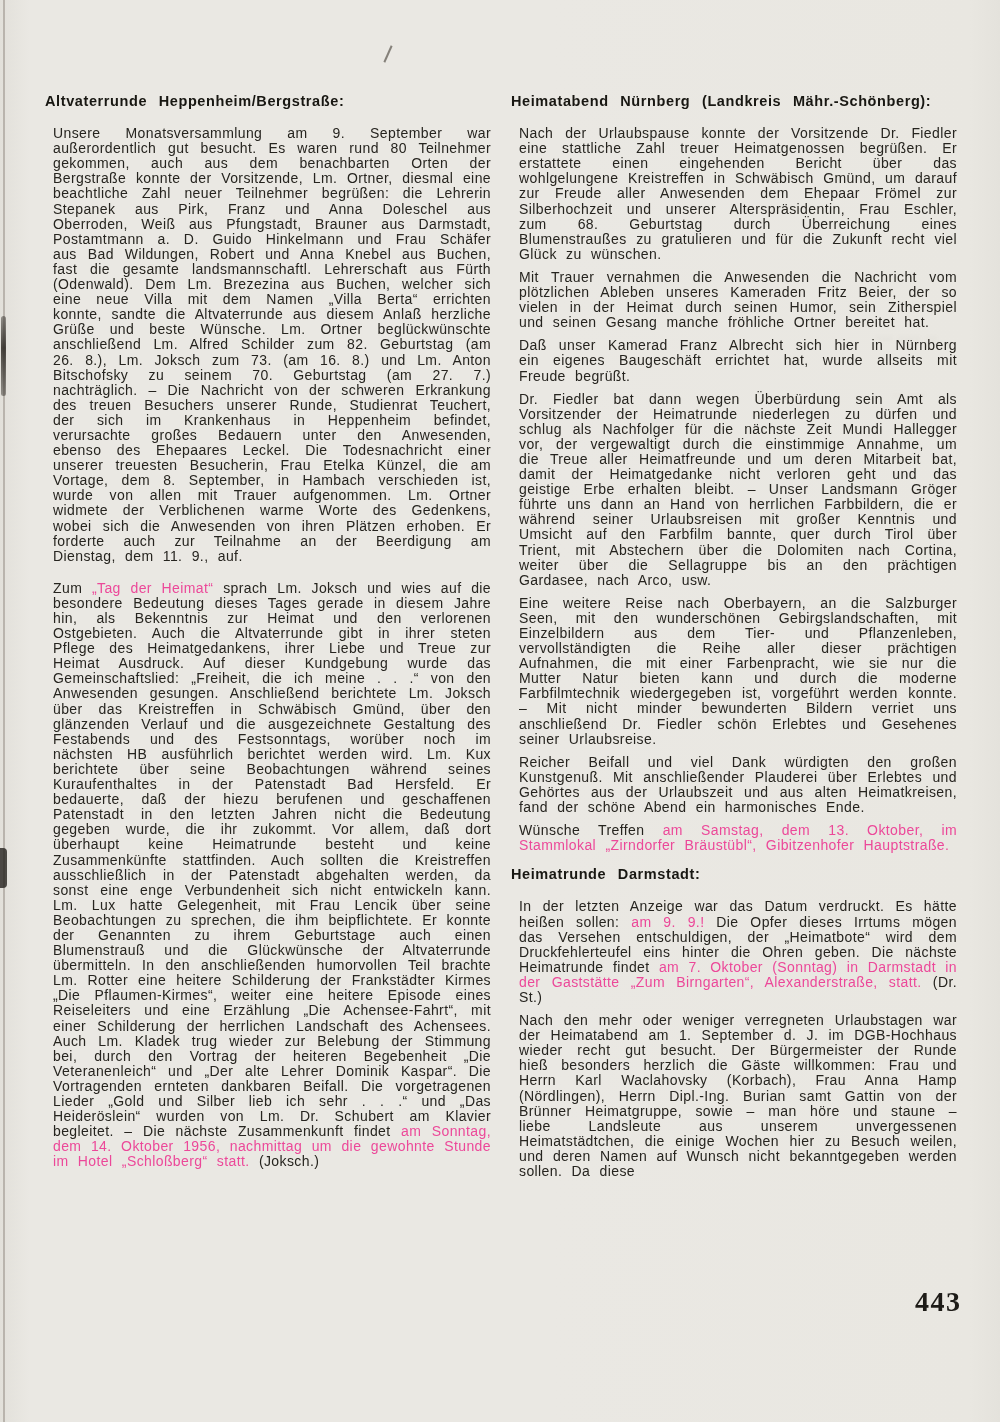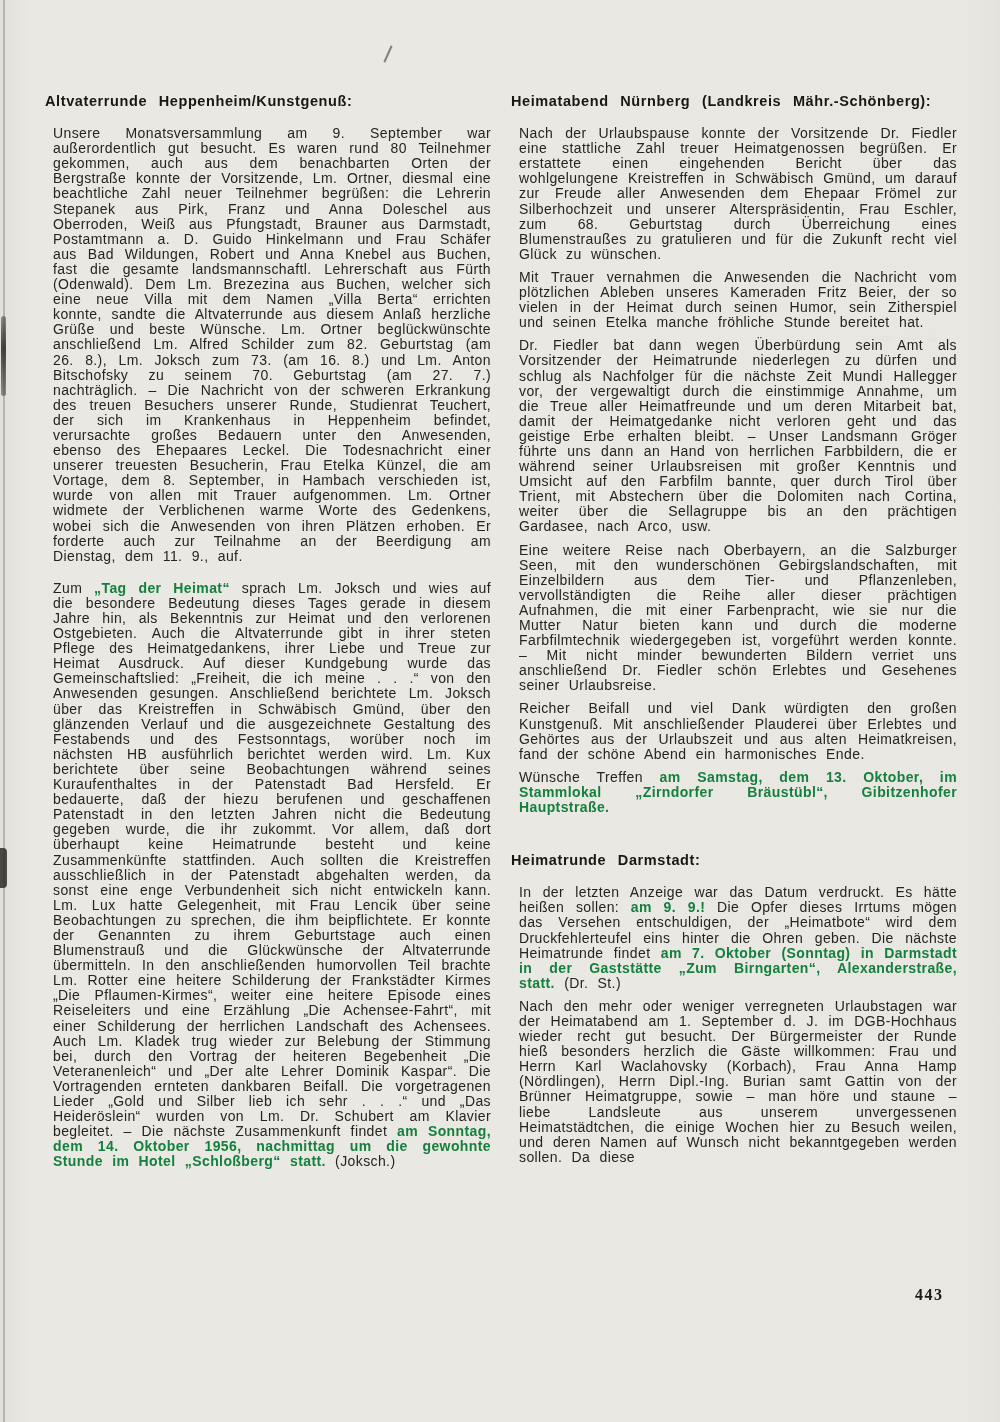--- a/index.html
+++ b/index.html
@@ -27,30 +27,30 @@
   .col-right { left: 511px; }
   .heading {
     font-size: 14.5px;
     font-weight: 700;
     letter-spacing: 0.6px;
     word-spacing: 7px;
     margin: 0 0 17px 0;
     text-align: left;
     color: #181712;
   }
-  .gap-top { margin-top: 38px; }
+  .gap-top { margin-top: 14px; }
   .body-par { margin: 8px; }
   .gap-before { margin-top: 17px; }
-  .b { font-weight: 700; color: #15803d; }
+  .b { font-weight: 400; color: #ec4899; }
   .page-number {
     position: absolute;
     left: 915px; top: 1286px;
     font-family: "Liberation Serif", serif;
     font-weight: 700;
-    font-size: 16px;
+    font-size: 28px;
     letter-spacing: 1.5px;
     color: #1d1b17;
   }
   
   .edge-line {
     position: absolute; left: 3px; top: 0;
     width: 2px; height: 1422px;
     background: rgba(95, 88, 79, 0.32);
   }
   .ink-blob-a {
@@ -88,29 +88,30 @@
 <main class="page">
 
   <span class="slash-mark"></span>
   <span class="edge-line"></span>
   <span class="ink-blob-a"></span>
   <span class="ink-blob-b"></span>
   <span class="showthrough-1">··· ···· ··</span>
   <span class="showthrough-2">·· ···</span>
 
   <section class="col col-left">
-    <h2 class="heading">Altvaterrunde Heppenheim/Kunstgenuß:</h2>
+    <h2 class="heading">Altvaterrunde Heppenheim/Bergstraße:</h2>
     <p class="body-par"><span>Unsere Monatsversammlung am 9. September war außerordentlich gut besucht. Es waren rund 80 Teilnehmer gekommen, auch aus dem benachbarten Orten der Bergstraße konnte der Vorsitzende, Lm. Ortner, diesmal eine beachtliche Zahl neuer Teilnehmer begrüßen: die Lehrerin Stepanek aus Pirk, Franz und Anna Doleschel aus Oberroden, Weiß aus Pfungstadt, Brauner aus Darmstadt, Postamtmann a. D. Guido Hinkelmann und Frau Schäfer aus Bad Wildungen, Robert und Anna Knebel aus Buchen, fast die gesamte landsmannschaftl. Lehrerschaft aus Fürth (Odenwald). Dem Lm. Brezezina aus Buchen, welcher sich eine neue Villa mit dem Namen „Villa Berta“ errichten konnte, sandte die Altvaterrunde aus diesem Anlaß herzliche Grüße und beste Wünsche. Lm. Ortner beglückwünschte anschließend Lm. Alfred Schilder zum 82. Geburtstag (am 26. 8.), Lm. Joksch zum 73. (am 16. 8.) und Lm. Anton Bitschofsky zu seinem 70. Geburtstag (am 27. 7.) nachträglich. – Die Nachricht von der schweren Erkrankung des treuen Besuchers unserer Runde, Studienrat Teuchert, der sich im Krankenhaus in Heppenheim befindet, verursachte großes Bedauern unter den Anwesenden, ebenso des Ehepaares Leckel. Die Todesnachricht einer unserer treuesten Besucherin, Frau Etelka Künzel, die am Vortage, dem 8. September, in Hambach verschieden ist, wurde von allen mit Trauer aufgenommen. Lm. Ortner widmete der Verblichenen warme Worte des Gedenkens, wobei sich die Anwesenden von ihren Plätzen erhoben. Er forderte auch zur Teilnahme an der Beerdigung am Dienstag, dem 11. 9., auf.</span></p>
     <p class="body-par gap-before"><span>Zum </span><span class="b">„Tag der Heimat“</span><span> sprach Lm. Joksch und wies auf die besondere Bedeutung dieses Tages gerade in diesem Jahre hin, als Bekenntnis zur Heimat und den verlorenen Ostgebieten. Auch die Altvaterrunde gibt in ihrer steten Pflege des Heimatgedankens, ihrer Liebe und Treue zur Heimat Ausdruck. Auf dieser Kundgebung wurde das Gemeinschaftslied: „Freiheit, die ich meine . . .“ von den Anwesenden gesungen. Anschließend berichtete Lm. Joksch über das Kreistreffen in Schwäbisch Gmünd, über den glänzenden Verlauf und die ausgezeichnete Gestaltung des Festabends und des Festsonntags, worüber noch im nächsten HB ausführlich berichtet werden wird. Lm. Kux berichtete über seine Beobachtungen während seines Kuraufenthaltes in der Patenstadt Bad Hersfeld. Er bedauerte, daß der hiezu berufenen und geschaffenen Patenstadt in den letzten Jahren nicht die Bedeutung gegeben wurde, die ihr zukommt. Vor allem, daß dort überhaupt keine Heimatrunde besteht und keine Zusammenkünfte stattfinden. Auch sollten die Kreistreffen ausschließlich in der Patenstadt abgehalten werden, da sonst eine enge Verbundenheit sich nicht entwickeln kann. Lm. Lux hatte Gelegenheit, mit Frau Lencik über seine Beobachtungen zu sprechen, die ihm beipflichtete. Er konnte der Genannten zu ihrem Geburtstage auch einen Blumenstrauß und die Glückwünsche der Altvaterrunde übermitteln. In den anschließenden humorvollen Teil brachte Lm. Rotter eine heitere Schilderung der Frankstädter Kirmes „Die Pflaumen-Kirmes“, weiter eine heitere Episode eines Reiseleiters und eine Erzählung „Die Achensee-Fahrt“, mit einer Schilderung der herrlichen Landschaft des Achensees. Auch Lm. Kladek trug wieder zur Belebung der Stimmung bei, durch den Vortrag der heiteren Begebenheit „Die Veteranenleich“ und „Der alte Lehrer Dominik Kaspar“. Die Vortragenden ernteten dankbaren Beifall. Die vorgetragenen Lieder „Gold und Silber lieb ich sehr . . .“ und „Das Heideröslein“ wurden von Lm. Dr. Schubert am Klavier begleitet. – Die nächste Zusammenkunft findet </span><span class="b">am Sonntag, dem 14. Oktober 1956, nachmittag um die gewohnte Stunde im Hotel „Schloßberg“ statt.</span><span> (Joksch.)</span></p>
   </section>
 
   <section class="col col-right">
     <h2 class="heading">Heimatabend Nürnberg (Landkreis Mähr.-Schönberg):</h2>
     <p class="body-par"><span>Nach der Urlaubspause konnte der Vorsitzende Dr. Fiedler eine stattliche Zahl treuer Heimatgenossen begrüßen. Er erstattete einen eingehenden Bericht über das wohlgelungene Kreistreffen in Schwäbisch Gmünd, um darauf zur Freude aller Anwesenden dem Ehepaar Frömel zur Silberhochzeit und unserer Alterspräsidentin, Frau Eschler, zum 68. Geburtstag durch Überreichung eines Blumenstraußes zu gratulieren und für die Zukunft recht viel Glück zu wünschen.</span></p>
-    <p class="body-par"><span>Mit Trauer vernahmen die Anwesenden die Nachricht vom plötzlichen Ableben unseres Kameraden Fritz Beier, der so vielen in der Heimat durch seinen Humor, sein Zitherspiel und seinen Etelka manche fröhliche Stunde bereitet hat.</span></p>
+    <p class="body-par"><span>Mit Trauer vernahmen die Anwesenden die Nachricht vom plötzlichen Ableben unseres Kameraden Fritz Beier, der so vielen in der Heimat durch seinen Humor, sein Zitherspiel und seinen Gesang manche fröhliche Ortner bereitet hat.</span></p>
+    <p class="body-par"><span>Daß unser Kamerad Franz Albrecht sich hier in Nürnberg ein eigenes Baugeschäft errichtet hat, wurde allseits mit Freude begrüßt.</span></p>
     <p class="body-par"><span>Dr. Fiedler bat dann wegen Überbürdung sein Amt als Vorsitzender der Heimatrunde niederlegen zu dürfen und schlug als Nachfolger für die nächste Zeit Mundi Hallegger vor, der vergewaltigt durch die einstimmige Annahme, um die Treue aller Heimatfreunde und um deren Mitarbeit bat, damit der Heimatgedanke nicht verloren geht und das geistige Erbe erhalten bleibt. – Unser Landsmann Gröger führte uns dann an Hand von herrlichen Farbbildern, die er während seiner Urlaubsreisen mit großer Kenntnis und Umsicht auf den Farbfilm bannte, quer durch Tirol über Trient, mit Abstechern über die Dolomiten nach Cortina, weiter über die Sellagruppe bis an den prächtigen Gardasee, nach Arco, usw.</span></p>
     <p class="body-par"><span>Eine weitere Reise nach Oberbayern, an die Salzburger Seen, mit den wunderschönen Gebirgslandschaften, mit Einzelbildern aus dem Tier- und Pflanzenleben, vervollständigten die Reihe aller dieser prächtigen Aufnahmen, die mit einer Farbenpracht, wie sie nur die Mutter Natur bieten kann und durch die moderne Farbfilmtechnik wiedergegeben ist, vorgeführt werden konnte. – Mit nicht minder bewunderten Bildern verriet uns anschließend Dr. Fiedler schön Erlebtes und Gesehenes seiner Urlaubsreise.</span></p>
     <p class="body-par"><span>Reicher Beifall und viel Dank würdigten den großen Kunstgenuß. Mit anschließender Plauderei über Erlebtes und Gehörtes aus der Urlaubszeit und aus alten Heimatkreisen, fand der schöne Abend ein harmonisches Ende.</span></p>
     <p class="body-par"><span>Wünsche Treffen </span><span class="b">am Samstag, dem 13. Oktober, im Stammlokal „Zirndorfer Bräustübl“, Gibitzenhofer Hauptstraße.</span></p>
 
     <h2 class="heading gap-top">Heimatrunde Darmstadt:</h2>
     <p class="body-par"><span>In der letzten Anzeige war das Datum verdruckt. Es hätte heißen sollen: </span><span class="b">am 9. 9.!</span><span> Die Opfer dieses Irrtums mögen das Versehen entschuldigen, der „Heimatbote“ wird dem Druckfehlerteufel eins hinter die Ohren geben. Die nächste Heimatrunde findet </span><span class="b">am 7. Oktober (Sonntag) in Darmstadt in der Gaststätte „Zum Birngarten“, Alexanderstraße, statt.</span><span> (Dr. St.)</span></p>
 
     <p class="body-par"><span>Nach den mehr oder weniger verregneten Urlaubstagen war der Heimatabend am 1. September d. J. im DGB-Hochhaus wieder recht gut besucht. Der Bürgermeister der Runde hieß besonders herzlich die Gäste willkommen: Frau und Herrn Karl Waclahovsky (Korbach), Frau Anna Hamp (Nördlingen), Herrn Dipl.-Ing. Burian samt Gattin von der Brünner Heimatgruppe, sowie – man höre und staune – liebe Landsleute aus unserem unvergessenen Heimatstädtchen, die einige Wochen hier zu Besuch weilen, und deren Namen auf Wunsch nicht bekanntgegeben werden sollen. Da diese</span></p>
   </section>

